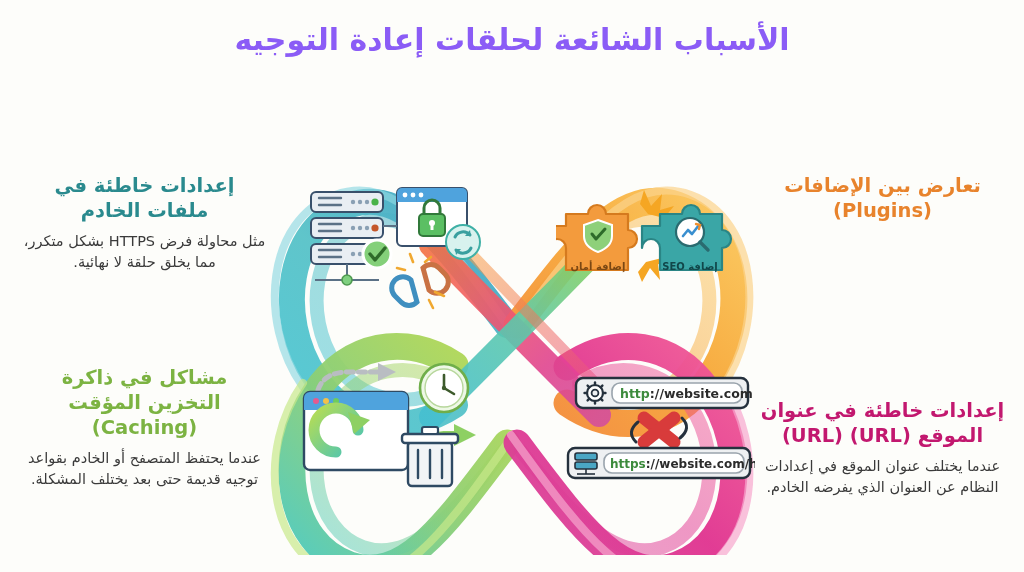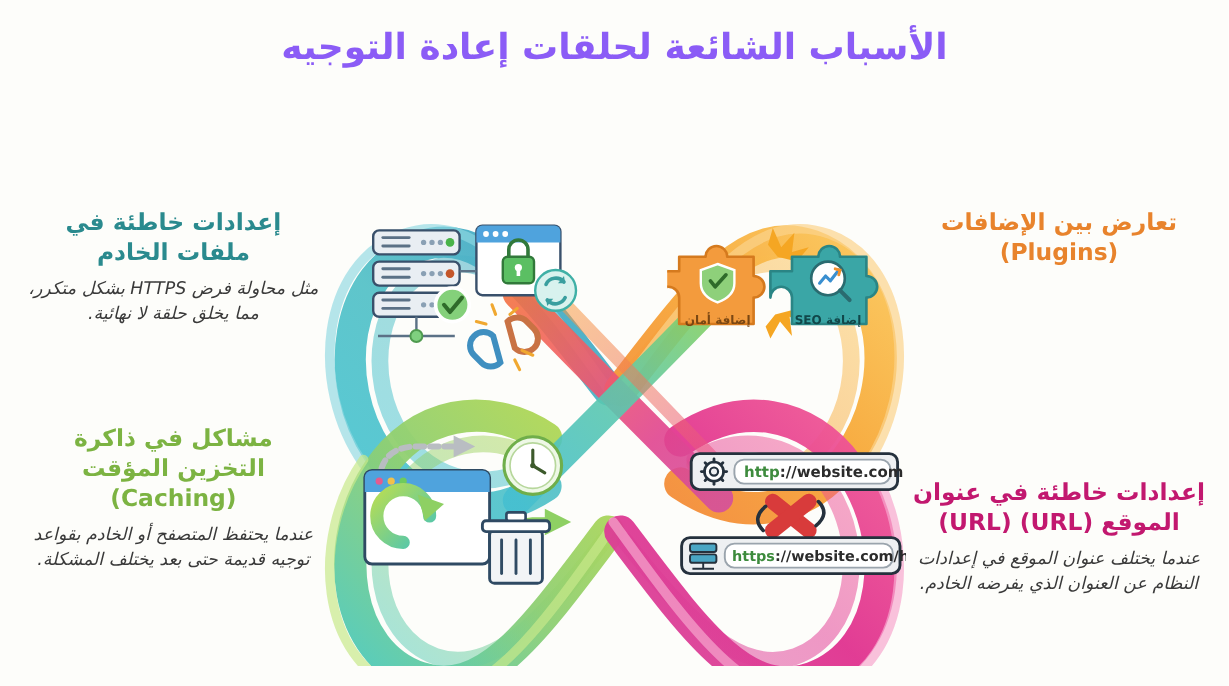--- a/index.html
+++ b/index.html
@@ -41,25 +41,24 @@
   .block .head {
     font-size: 19.5px;
     font-weight: bold;
     line-height: 1.28;
     margin-bottom: 7px;
   }
   .block .body {
     font-size: 14.5px;
     line-height: 1.45;
     color: #3a3a3a;
-    font-style: italic;
   }
   #block-server   { top: 174px; right: 757px; }
   #block-plugins  { top: 174px; left:  760px; }
-  #block-caching  { top: 354px; right: 757px; }
+  #block-caching  { top: 366px; right: 757px; }
   #block-url      { top: 358px; left:  760px; }
 
   #block-server  .head { color: #2a8a8e; }
   #block-plugins .head { color: #e8832c; }
   #block-caching .head { color: #7cb342; }
   #block-url     .head { color: #c2186f; margin-top: 41px; }
 
   
   #art {
     position: absolute;

